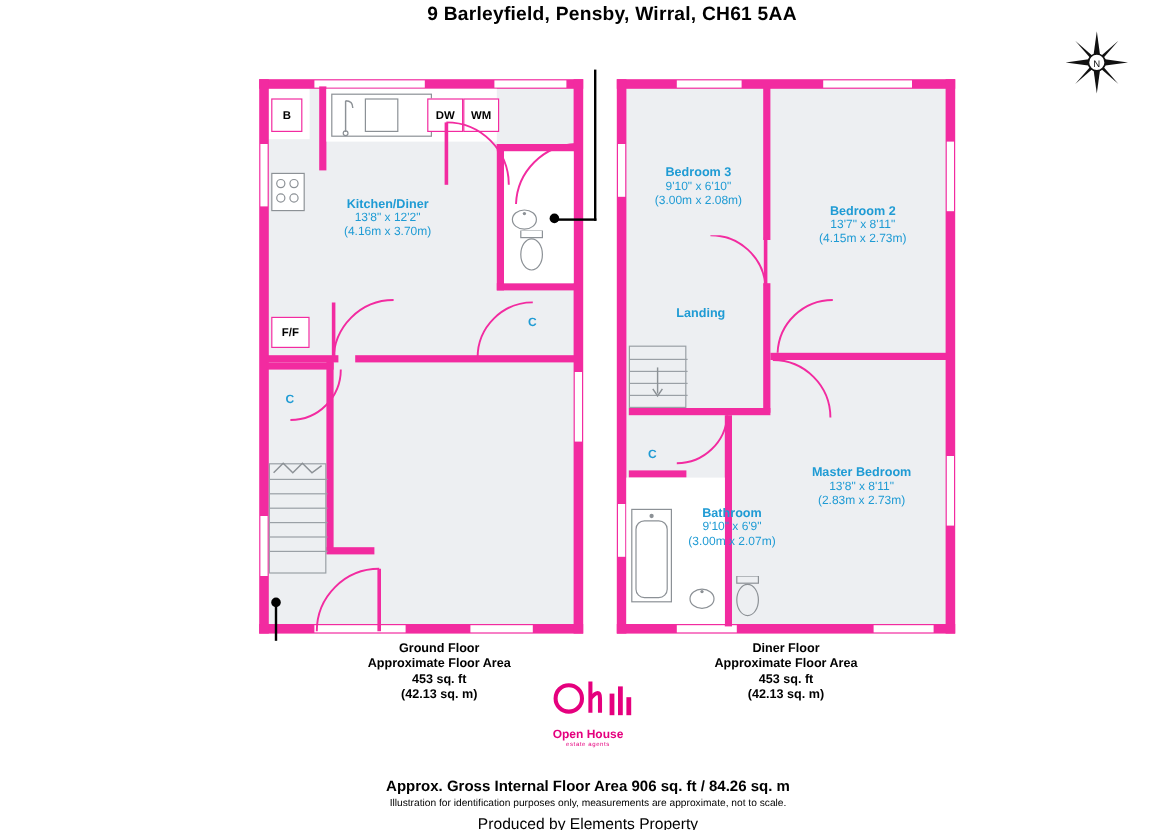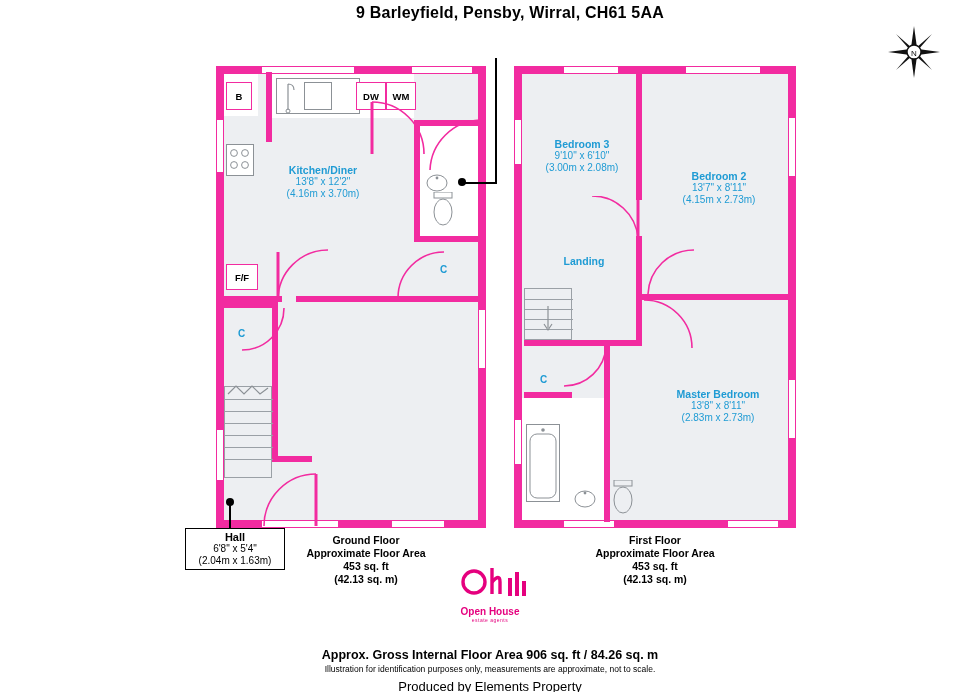--- a/index.html
+++ b/index.html
@@ -205,25 +205,20 @@
 
     <div class="dot" style="left:226px;top:498px;"></div>
     <div class="leader" style="left:229px;top:502px;width:2px;height:32px;"></div>
 
     <div class="lbl" style="left:230px;top:164px;width:186px;">
       <div class="nm">Kitchen/Diner</div>
       <div>13'8" x 12'2"</div>
       <div>(4.16m x 3.70m)</div>
     </div>
 
-    <div class="boxlbl" style="left:185px;top:528px;width:90px;">
-      <div class="nm">Hall</div>
-      <div>6'8" x 5'4"</div>
-      <div>(2.04m x 1.63m)</div>
-    </div>
 
     <div class="foot" style="left:256px;top:534px;width:220px;">
       <div>Ground Floor</div>
       <div>Approximate Floor Area</div>
       <div>453 sq. ft</div>
       <div>(42.13 sq. m)</div>
     </div>
   </div>
 
   <div class="abs" style="left:500px;top:0;width:480px;height:600px;">
@@ -304,26 +299,31 @@
     <div class="lbl" style="left:156px;top:170px;width:126px;">
       <div class="nm">Bedroom 2</div>
       <div>13'7" x 8'11"</div>
       <div>(4.15m x 2.73m)</div>
     </div>
     <div class="lbl" style="left:152px;top:388px;width:132px;">
       <div class="nm">Master Bedroom</div>
       <div>13'8" x 8'11"</div>
       <div>(2.83m x 2.73m)</div>
     </div>
+    <div class="lbl" style="left:48px;top:422px;width:124px;">
+      <div class="nm">Bathroom</div>
+      <div>9'10" x 6'9"</div>
+      <div>(3.00m x 2.07m)</div>
+    </div>
     <div class="lbl" style="left:30px;top:255px;width:108px;">
       <div class="nm">Landing</div>
     </div>
 
     <div class="foot" style="left:45px;top:534px;width:220px;">
-      <div>First Floor</div>
+      <div>Diner Floor</div>
       <div>Approximate Floor Area</div>
       <div>453 sq. ft</div>
       <div>(42.13 sq. m)</div>
     </div>
   </div>
 
   <div class="logo">
     <svg width="84" height="34" viewBox="0 0 84 34">
       <circle cx="26" cy="16" r="11" stroke="#E5007E" stroke-width="3.4" fill="none"></circle>
       <path d="M44 2 L44 28" stroke="#E5007E" stroke-width="3.4" fill="none"></path>

